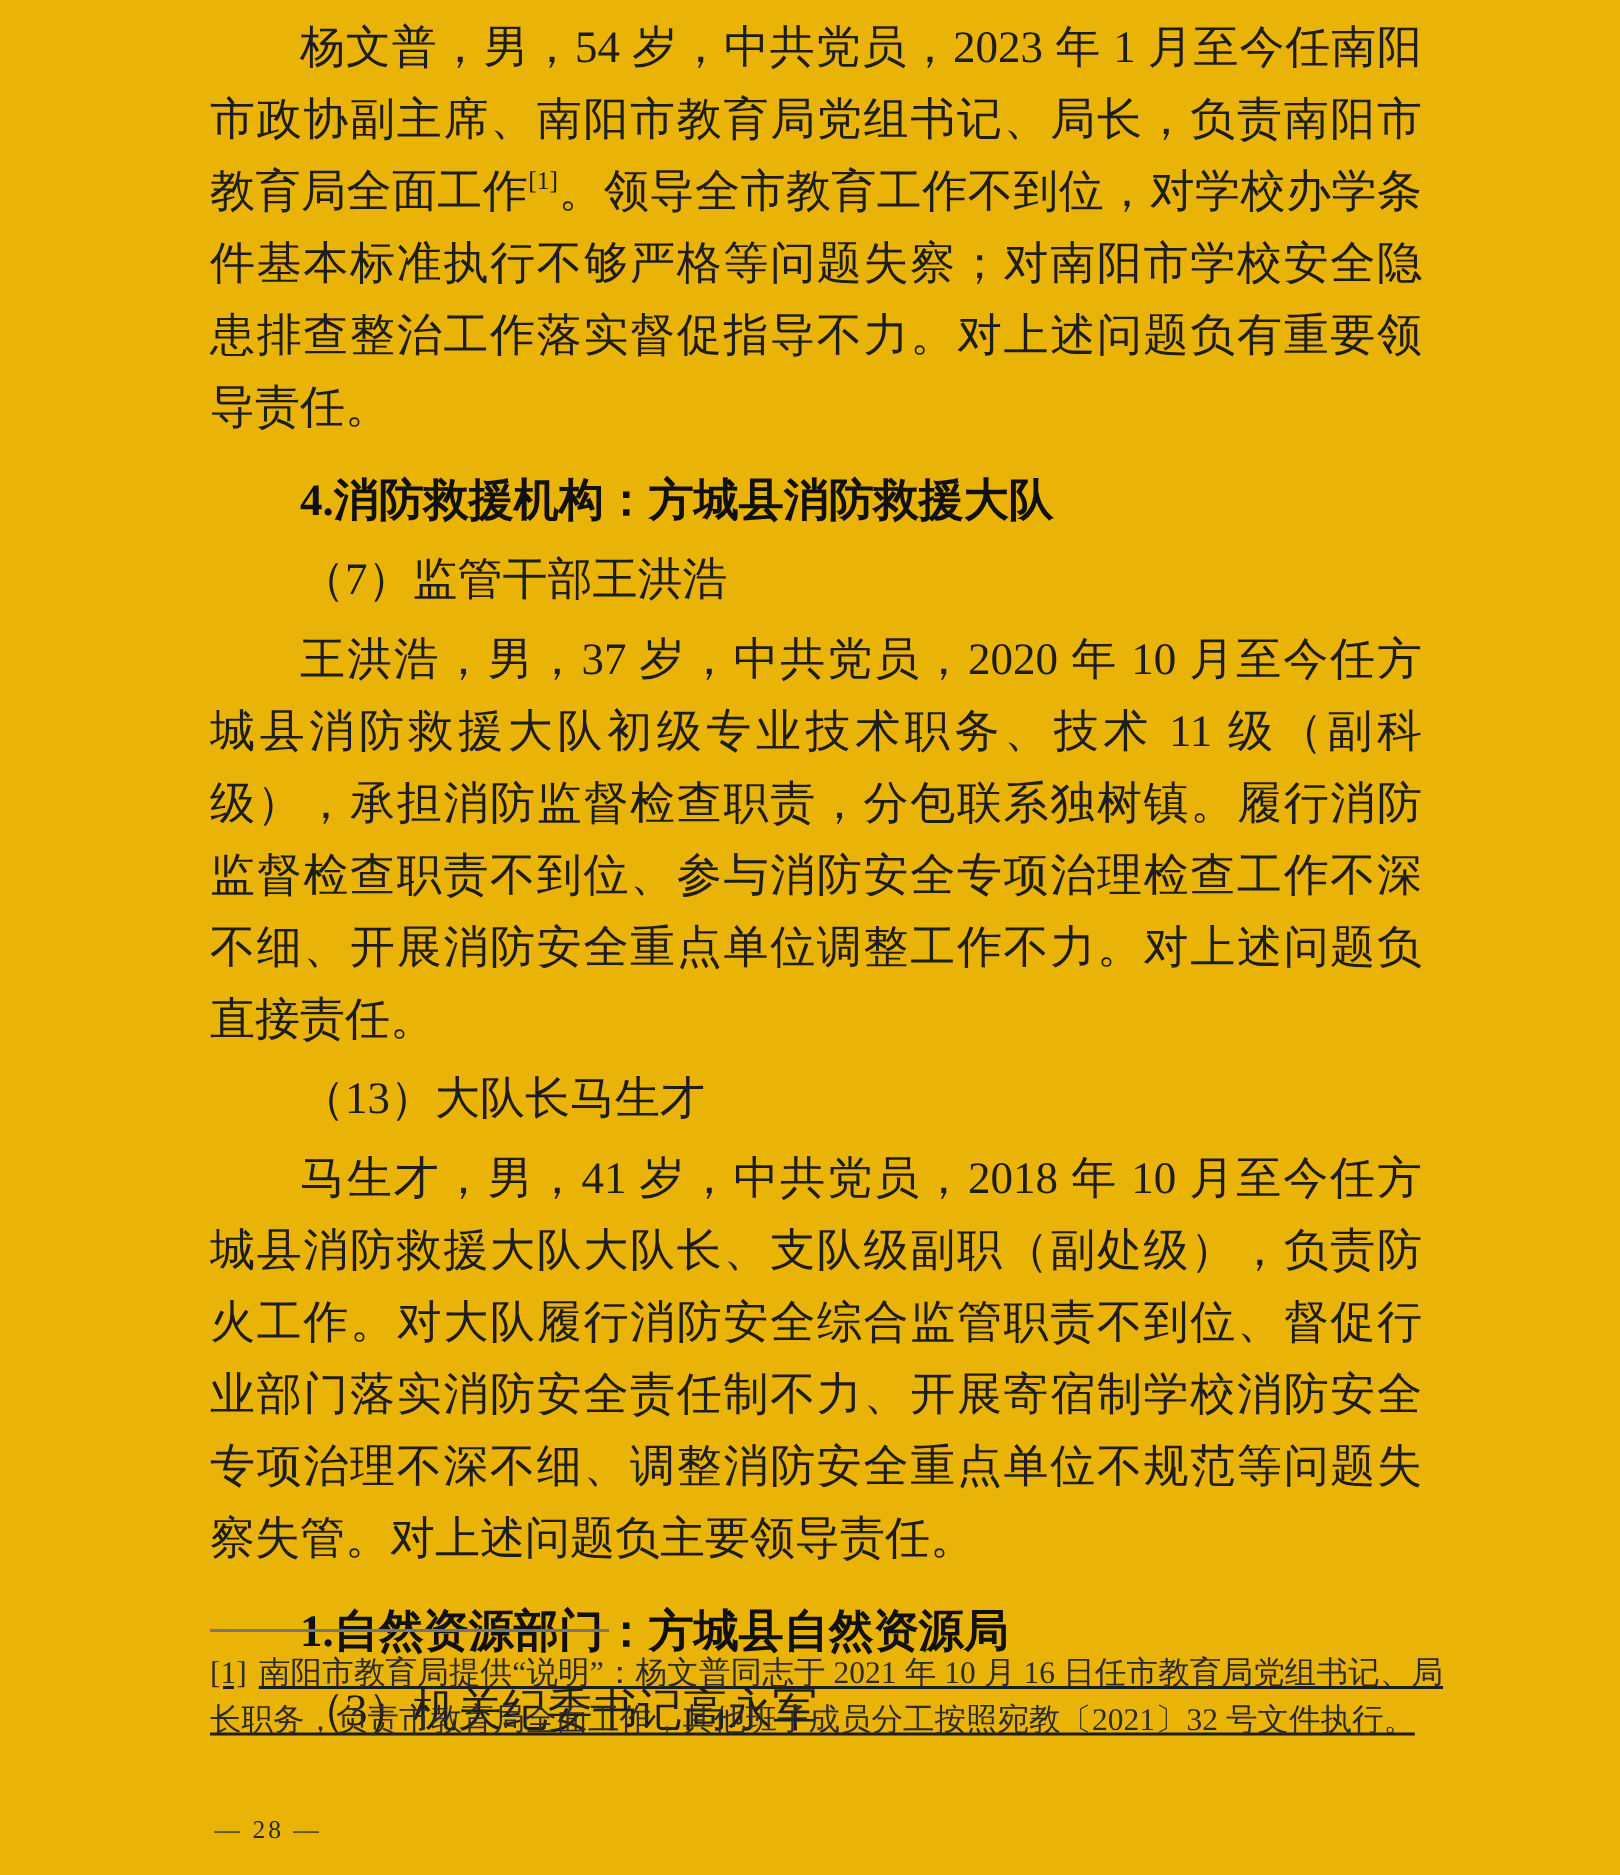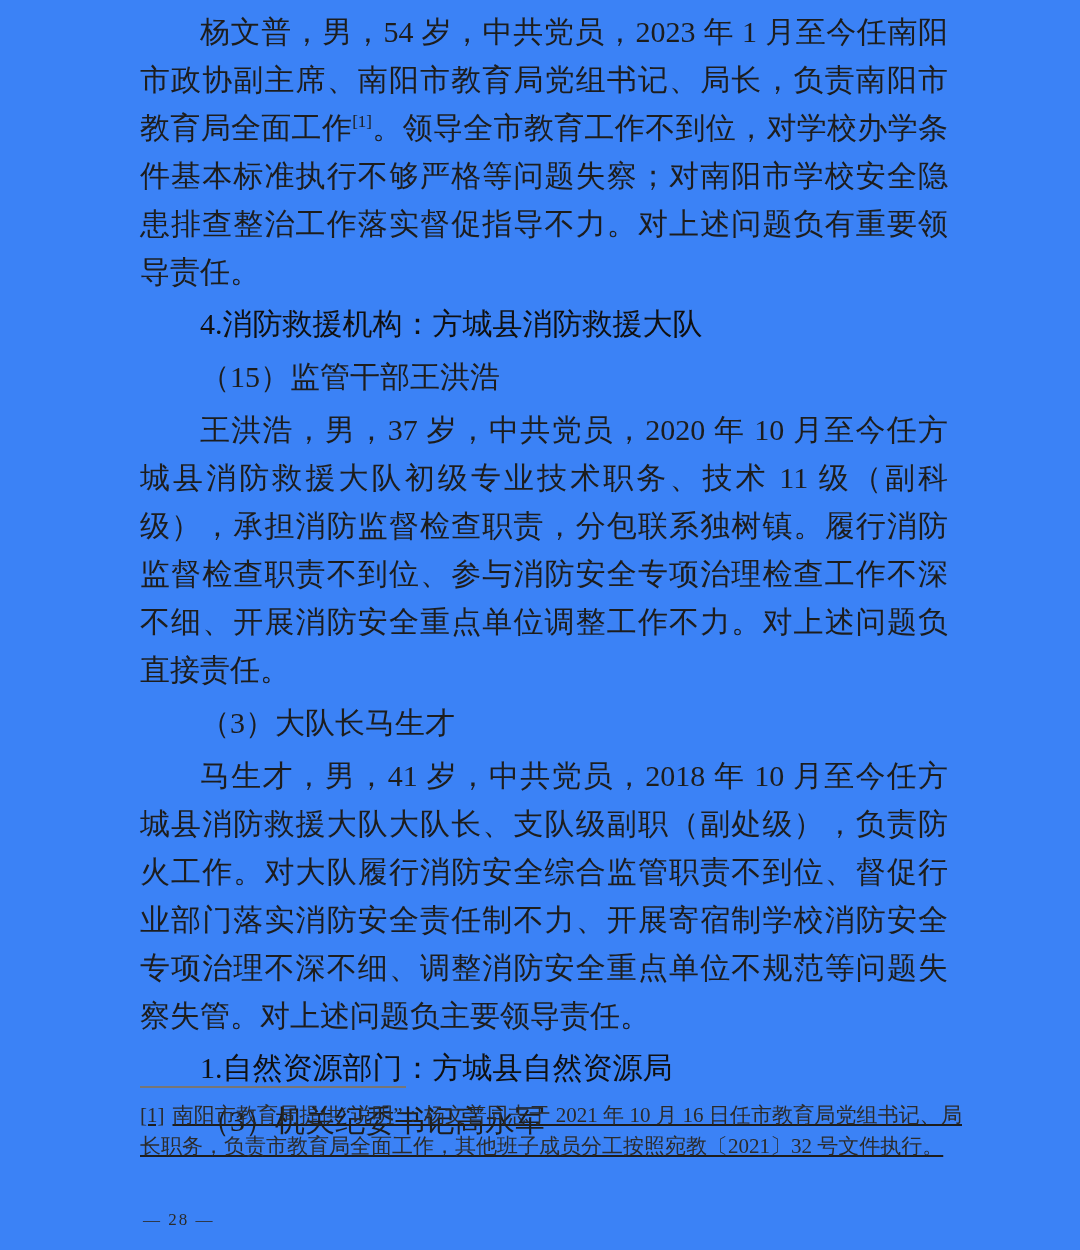--- a/index.html
+++ b/index.html
@@ -4,42 +4,42 @@
 <style>
   html, body {
     margin: 0;
     padding: 0;
     background: #ffffff;
   }
   .page {
     position: relative;
     width: 1080px;
     height: 1250px;
-    background: #3b82f6;
+    background: #eab308;
     font-family: "Liberation Serif", "DejaVu Serif", serif;
     color: #1d1d1d;
     overflow: hidden;
     box-sizing: border-box;
     padding: 8px 132px 0 140px;
   }
   .para {
     margin: 5px 0 0;
     font-size: 30px;
     line-height: 48px;
     text-align: justify;
     text-indent: 2em;
   }
   .para:first-child {
     margin-top: 0;
   }
   .heading {
-    margin: 4px 0 0;
+    margin: 14px 0 0;
     font-size: 30px;
     line-height: 48px;
-    font-weight: normal;
+    font-weight: bold;
     text-indent: 2em;
     text-align: justify;
     color: #101010;
   }
   sup.fnref {
     font-size: 17px;
     vertical-align: super;
     line-height: 0;
   }
   .footnote-area {
@@ -78,25 +78,25 @@
 <body>
 
 <div class="page">
 
   <div>
 
     <p class="para"><span>杨文普，男，54 岁，中共党员，2023 年 1 月至今任南阳市政协副主席、南阳市教育局党组书记、局长，负责南阳市教育局全面工作</span><sup class="fnref">[1]</sup><span>。领导全市教育工作不到位，对学校办学条件基本标准执行不够严格等问题失察；对南阳市学校安全隐患排查整治工作落实督促指导不力。对上述问题负有重要领导责任。</span></p>
 
     <p class="heading">4.消防救援机构：方城县消防救援大队</p>
 
-    <p class="para">（15）监管干部王洪浩</p>
+    <p class="para">（7）监管干部王洪浩</p>
 
     <p class="para">王洪浩，男，37 岁，中共党员，2020 年 10 月至今任方城县消防救援大队初级专业技术职务、技术 11 级（副科级），承担消防监督检查职责，分包联系独树镇。履行消防监督检查职责不到位、参与消防安全专项治理检查工作不深不细、开展消防安全重点单位调整工作不力。对上述问题负直接责任。</p>
 
-    <p class="para">（3）大队长马生才</p>
+    <p class="para">（13）大队长马生才</p>
 
     <p class="para">马生才，男，41 岁，中共党员，2018 年 10 月至今任方城县消防救援大队大队长、支队级副职（副处级），负责防火工作。对大队履行消防安全综合监管职责不到位、督促行业部门落实消防安全责任制不力、开展寄宿制学校消防安全专项治理不深不细、调整消防安全重点单位不规范等问题失察失管。对上述问题负主要领导责任。</p>
 
     <p class="heading">1.自然资源部门：方城县自然资源局</p>
 
     <p class="para">（3）机关纪委书记高永军</p>
 
   </div>
 
   <div class="footnote-area">

